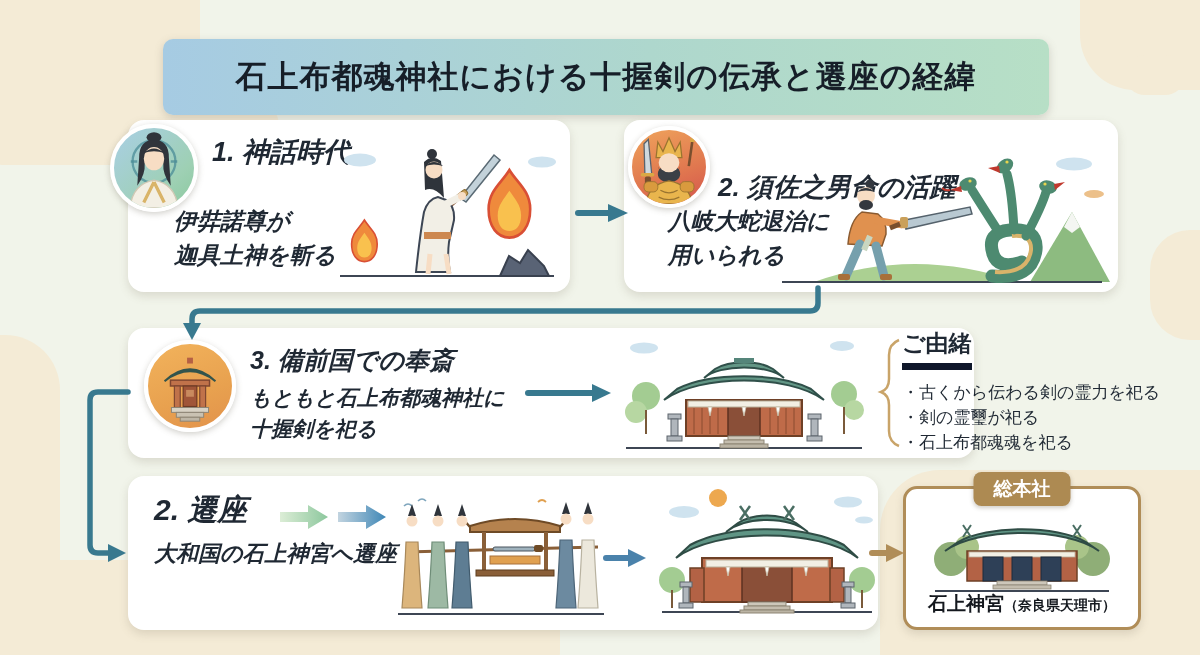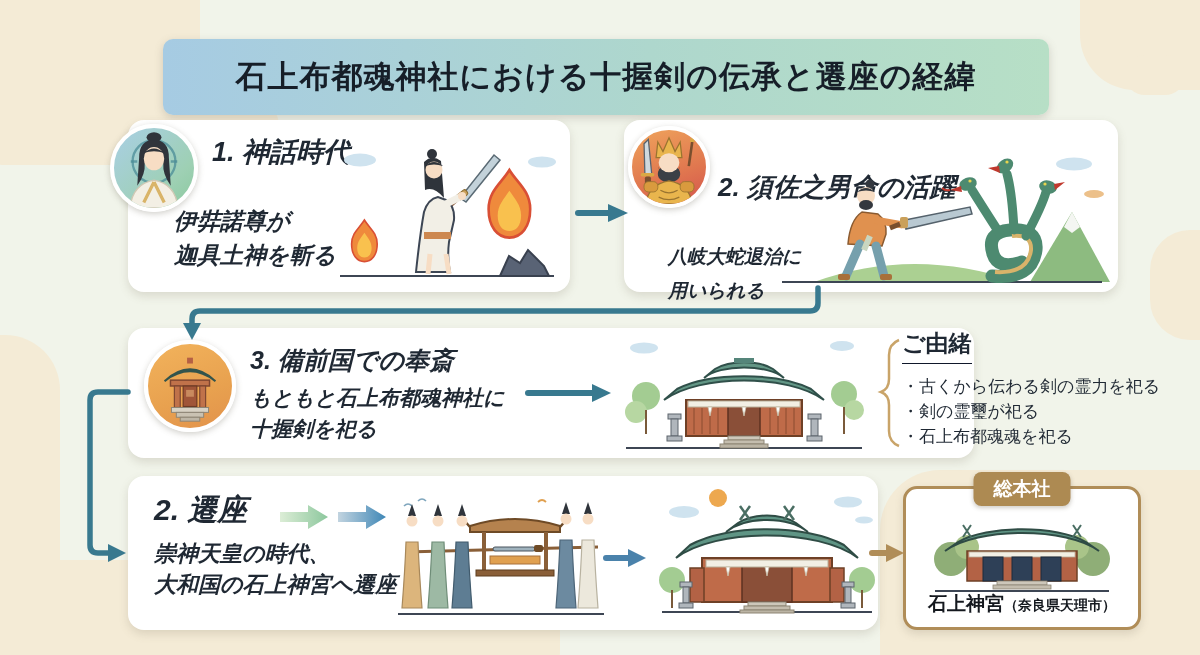--- a/index.html
+++ b/index.html
@@ -34,35 +34,35 @@
            background:linear-gradient(160deg,#f2b35c 0%,#e8a14f 60%,#e2924b 100%); }
 
   .step-title { position:absolute; font-weight:700; color:#1f2833; }
   #card1 .step-title { left:84px; top:14px; font-size:27px; }
   #card2 .step-title { left:94px; top:20px; font-size:26px;margin-top:30px; }
   #card3 .step-title { left:122px; top:16px; font-size:25px; }
   #card4 .step-title { left:26px; top:14px; font-size:30px; }
 
   .step-text { position:absolute; font-weight:700; color:#1f2833; }
   #card1 .step-text { left:46px; top:84px; font-size:23px; line-height:34px; }
-  #card2 .step-text { left:44px; top:84px; font-size:19px; line-height:34px;margin-top:36px; }
+  #card2 .step-text { left:44px; top:84px; font-size:23px; line-height:34px; }
   #card3 .step-text { left:122px; top:54px; font-size:21px; line-height:31px; }
   #card4 .step-text { left:26px; top:62px; font-size:22px; line-height:31px; }
 
   .illus { position:absolute; }
   #illus1 { right:4px; top:22px; }
   #illus2 { left:150px; top:24px; }
   #illus3 { left:488px; top:6px; }
   #illus4 { left:262px; top:14px; }
   #illus5 { left:528px; top:6px; }
   #mini-arrows { position:absolute; left:148px; top:26px; }
 
   .yuisho { position:absolute; left:902px; top:328px; width:280px; }
   .yuisho-title { display:inline-block; font-size:23px; font-weight:700; color:#1f2833;
-                  padding-bottom:4px; border-bottom:1px solid #0f172a; }
+                  padding-bottom:4px; border-bottom:7px solid #0f172a; }
   .yuisho-list { list-style:none; margin-top:10px; }
   .yuisho-list li { font-size:17px; font-weight:400; color:#1f2833; line-height:25px; }
 
   .sohonsha { position:absolute; left:903px; top:486px; width:238px; height:144px;
               background:#ffffff; border:3px solid #b08d58; border-radius:14px;
               box-shadow:0 4px 8px rgba(120,110,90,.20); }
   .sohonsha-tag { position:absolute; left:50%; top:-17px; transform:translateX(-50%);
                   background:#ad8a52; color:#ffffff; font-size:19px; font-weight:700;
                   padding:4px 20px; border-radius:8px; white-space:nowrap;
                   box-shadow:0 2px 4px rgba(100,90,70,.3); }
@@ -291,21 +291,20 @@
         </linearGradient>
         <linearGradient id="bArrow" x1="0" y1="0" x2="1" y2="0">
           <stop offset="0" stop-color="#c2d4e0"></stop>
             <stop offset="1" stop-color="#3f87b6"></stop>
         </linearGradient>
       </defs>
       <polygon points="4,10 32,10 32,3 52,15 32,27 32,20 4,20" fill="url(#gArrow)"></polygon>
       <polygon points="62,10 90,10 90,3 110,15 90,27 90,20 62,20" fill="url(#bArrow)"></polygon>
     </svg>
     <div class="step-text">
-      <div>崇神天皇の時代、</div>
       <div>大和国の石上神宮へ遷座</div>
     </div>
     <svg class="illus" id="illus4" viewBox="0 0 222 132" width="222" height="132">
       <path d="M14 16 q4 -4 8 0 M28 11 q4 -4 8 0" stroke="#7fa6bd" stroke-width="1.6" fill="none"></path>
       <path d="M148 12 q4 -4 8 0" stroke="#e0a050" stroke-width="1.8" fill="none"></path>
       <line x1="8" y1="124" x2="214" y2="124" stroke="#3d4654" stroke-width="2"></line>
       <line x1="16" y1="62" x2="208" y2="57" stroke="#8a5f38" stroke-width="3"></line>
       <path d="M80 36 Q125 22 170 36 L170 42 L80 42 Z" fill="#b5824e" stroke="#6e4a26" stroke-width="2"></path>
       <path d="M80 37 L72 28 M170 37 L178 28" stroke="#6e4a26" stroke-width="2.5"></path>
       <rect x="92" y="42" width="4" height="40" fill="#8a5f38"></rect>

